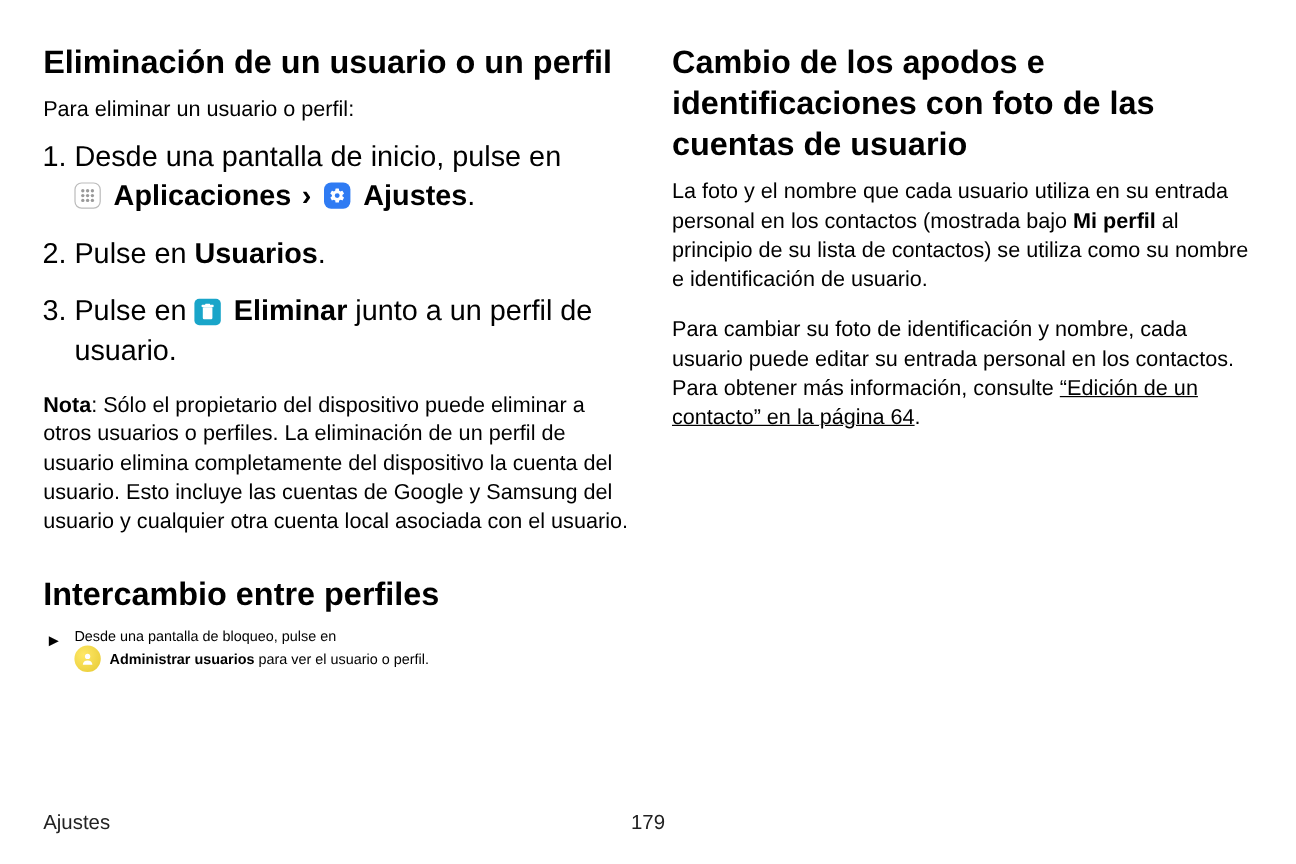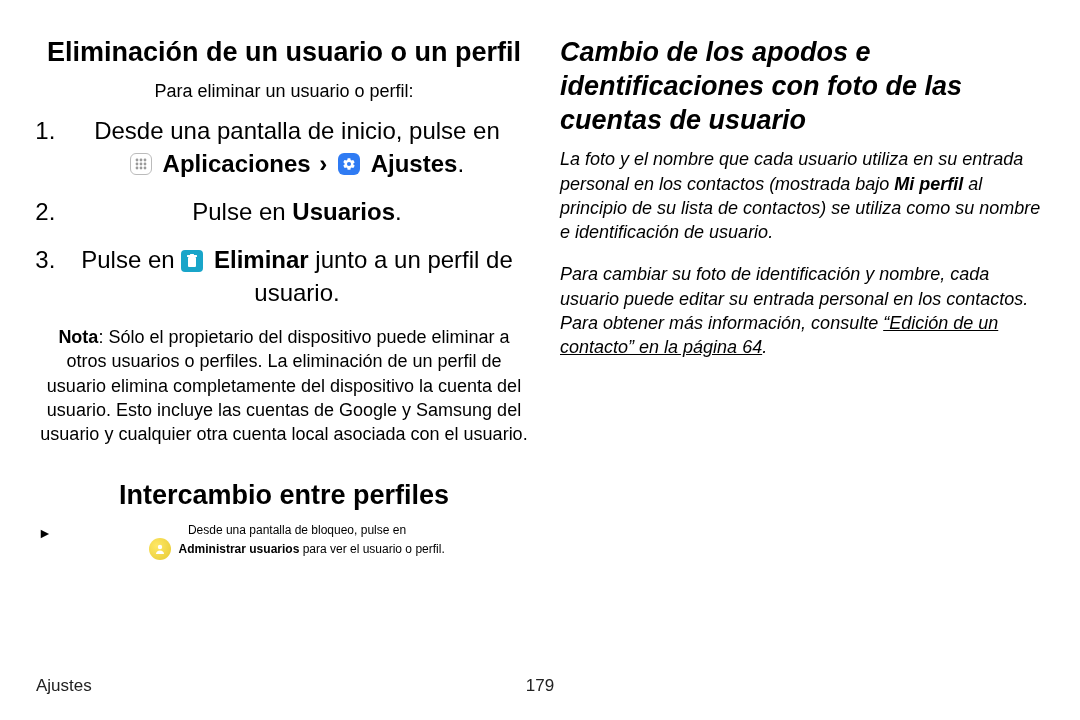--- a/index.html
+++ b/index.html
@@ -10,22 +10,22 @@
     padding: 36px 30px 0 36px;
     position: relative;
   }
   .cols {
     display: flex;
     gap: 28px;
   }
   .col {
     flex: 1 1 0;
   }
-  .col-left { max-width: 502px; text-align: center; }
-  .col-right { max-width: 490px; font-style: italic; }
+  .col-left { max-width: 502px; }
+  .col-right { max-width: 490px; }
 
   h2.sec {
     font-size: 27px;
     font-weight: 700;
     line-height: 1.25;
     margin-bottom: 10px;
   }
   p.intro {
     font-size: 18px;
     line-height: 1.3;

